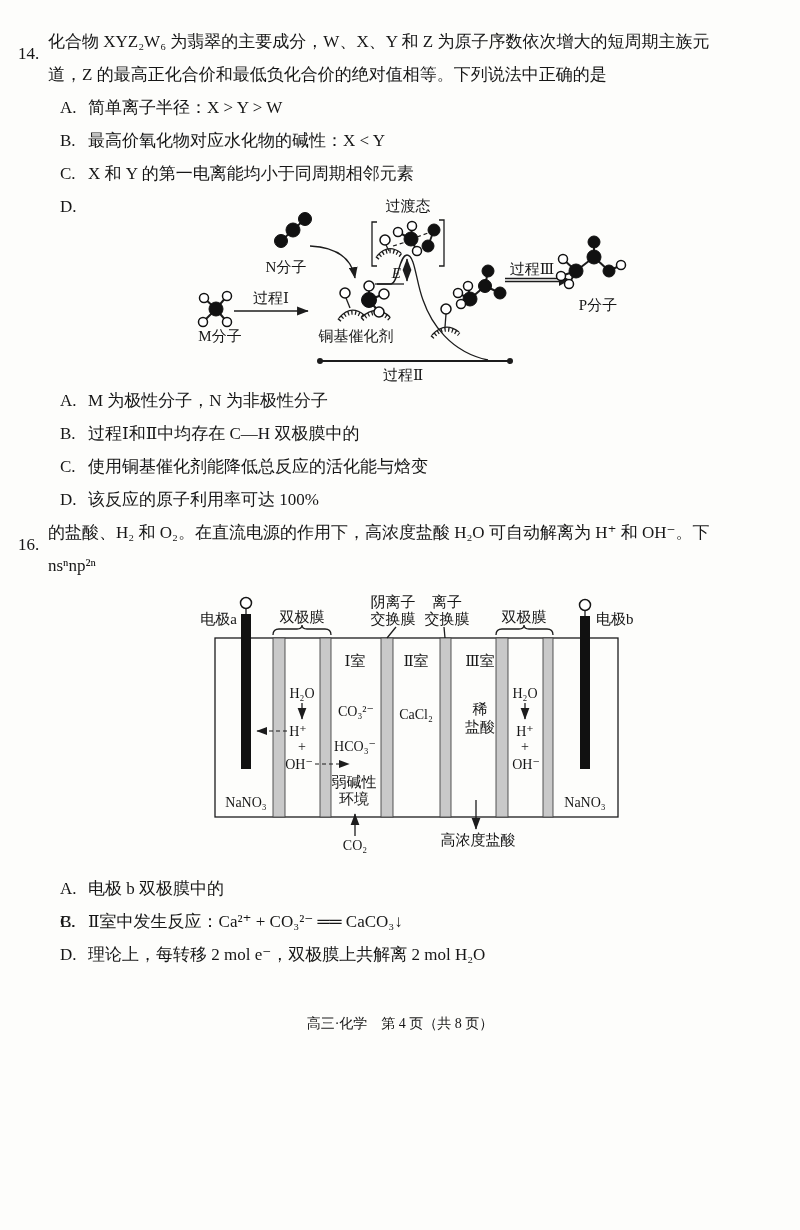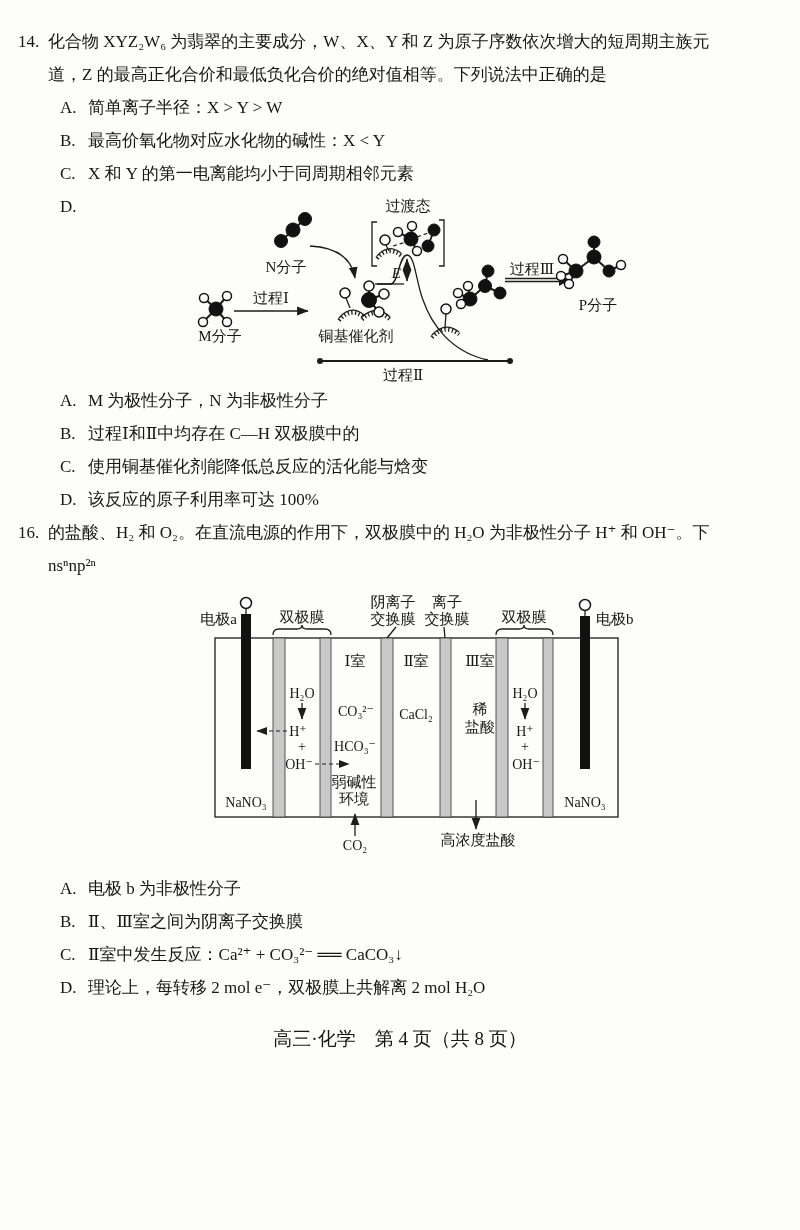--- a/index.html
+++ b/index.html
@@ -3,29 +3,29 @@
 <meta charset="utf-8">
 <style>
   html,body{margin:0;padding:0;}
   body{
     width:800px;height:1230px;background:#fdfdfb;color:#161616;
     font-family:"Liberation Serif","DejaVu Serif",serif;
     overflow:hidden;
   }
   .sheet{padding:25px 18px 0 18px;}
   .stem-line{position:relative;padding-left:30px;font-size:17px;line-height:33px;white-space:nowrap;}
-  .qnum{position:absolute;left:0;top:0;}
+  .qnum{position:absolute;left:0;top:12px;}
   .opt{position:relative;padding-left:70px;font-size:17px;line-height:33px;white-space:nowrap;}
   .opt-letter{position:absolute;left:42px;top:0;}
   .formula-it{font-style:italic;}
   .d15{height:198px;}
   .d15 svg{display:block;margin:-4px 0 0 140px;}
   .d16{height:274px;}
   .d16 svg{display:block;margin:4px 0 0 100px;}
-  .footer{margin-top:18px;text-align:center;font-size:19px;line-height:33px;}
+  .footer{margin-top:36px;text-align:center;font-size:14px;line-height:33px;}
   svg{font-family:"Liberation Serif","DejaVu Serif",serif;}
   svg text{fill:#161616;}
   .t15{font-size:15px;}
   .t14{font-size:14px;}
   .ln{stroke:#1c1c1c;stroke-width:1.3;fill:none;}
   .ln2{stroke:#1c1c1c;stroke-width:2;fill:none;}
   .dash{stroke:#1c1c1c;stroke-width:1.2;fill:none;stroke-dasharray:4 3;}
   .atomC{fill:#111;stroke:#111;}
   .atomH{fill:#fff;stroke:#111;stroke-width:1.5;}
   .teeth{stroke:#1c1c1c;stroke-width:4;fill:none;stroke-dasharray:1.3 2.4;}
@@ -211,21 +211,21 @@
       <span class="opt-letter">D.</span>
       <span>该反应的原子利用率可达 100%</span>
     </div>
   </section>
 
   <section>
     <div class="stem-line">
       <span class="qnum">16.</span>
     </div>
     <div class="stem-line">
-      <span>的盐酸、H₂ 和 O₂。在直流电源的作用下，双极膜中的 H₂O 为非极性分子 H⁺ 和 OH⁻。下</span>
+      <span>的盐酸、H₂ 和 O₂。在直流电源的作用下，高浓度盐酸 H₂O 可自动解离为 H⁺ 和 OH⁻。下</span>
     </div>
     <div class="stem-line">
       <span>nsⁿnp²ⁿ</span>
     </div>
 
     <div class="d16">
       <svg width="560" height="270" viewBox="0 0 560 270">
         <defs>
           <marker id="ah16" viewBox="0 0 8 6" refX="7.5" refY="3" markerWidth="9" markerHeight="7" orient="auto-start-reverse">
             <path d="M0,0 L8,3 L0,6 z" fill="#1c1c1c"></path>
@@ -299,25 +299,24 @@
         <text class="t14" x="407" y="165" text-anchor="middle">+</text>
         <text class="t14" x="408" y="183" text-anchor="middle">OH⁻</text>
 
         <text class="t14" x="128" y="221" text-anchor="middle">NaNO₃</text>
         <text class="t14" x="467" y="221" text-anchor="middle">NaNO₃</text>
       </svg>
     </div>
 
     <div class="opt" style="margin-top:12px">
       <span class="opt-letter">A.</span>
-      <span>电极 b 为非极性分子</span>
+      <span>电极 b 双极膜中的</span>
     </div>
     <div class="opt">
       <span class="opt-letter">B.</span>
-      <span>Ⅱ、Ⅲ室之间为阴离子交换膜</span>
     </div>
     <div class="opt">
       <span class="opt-letter">C.</span>
       <span>Ⅱ室中发生反应：Ca²⁺ + CO₃²⁻ ══ CaCO₃↓</span>
     </div>
     <div class="opt">
       <span class="opt-letter">D.</span>
       <span>理论上，每转移 2 mol e⁻，双极膜上共解离 2 mol H₂O</span>
     </div>
   </section>

